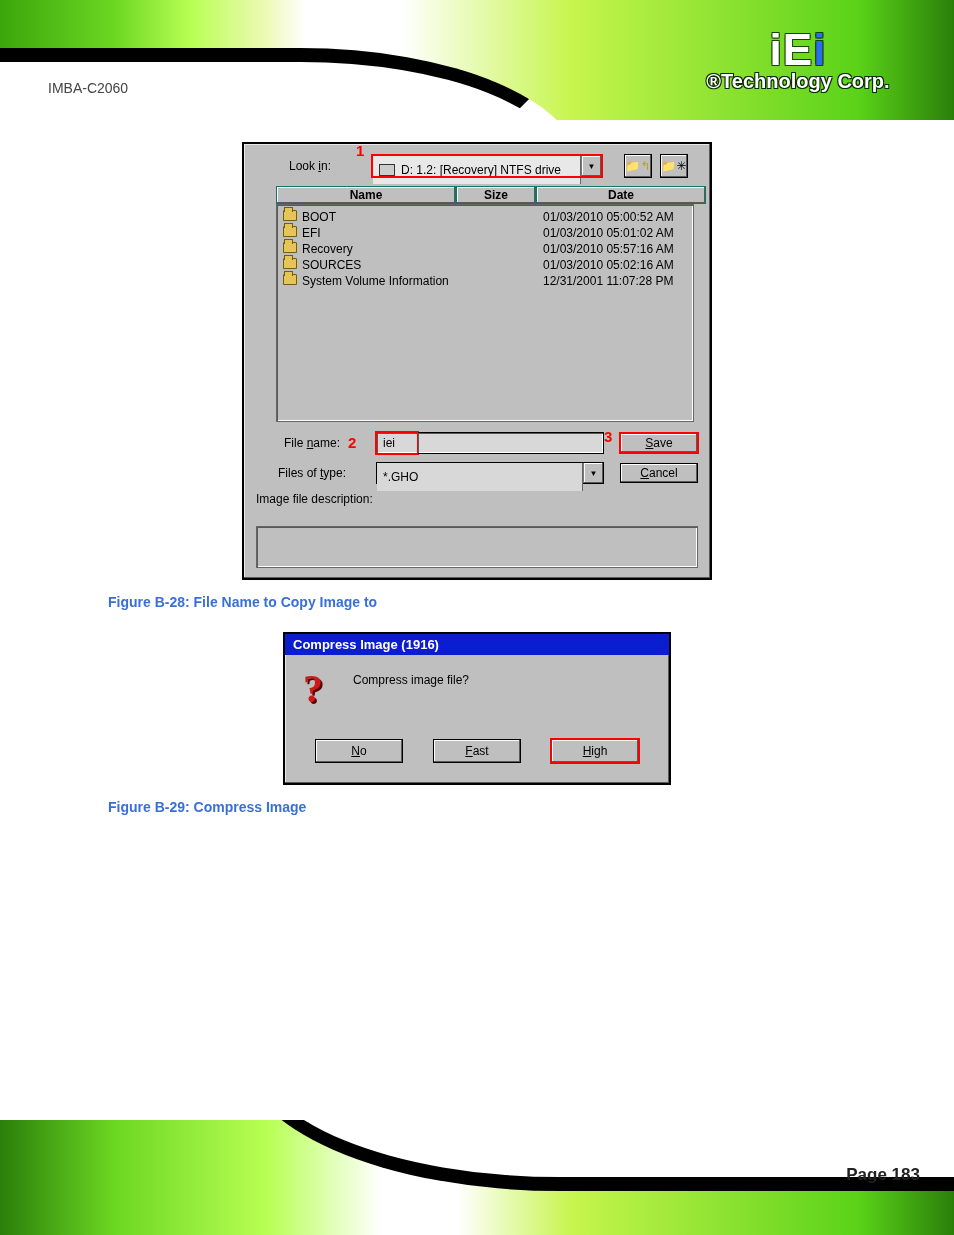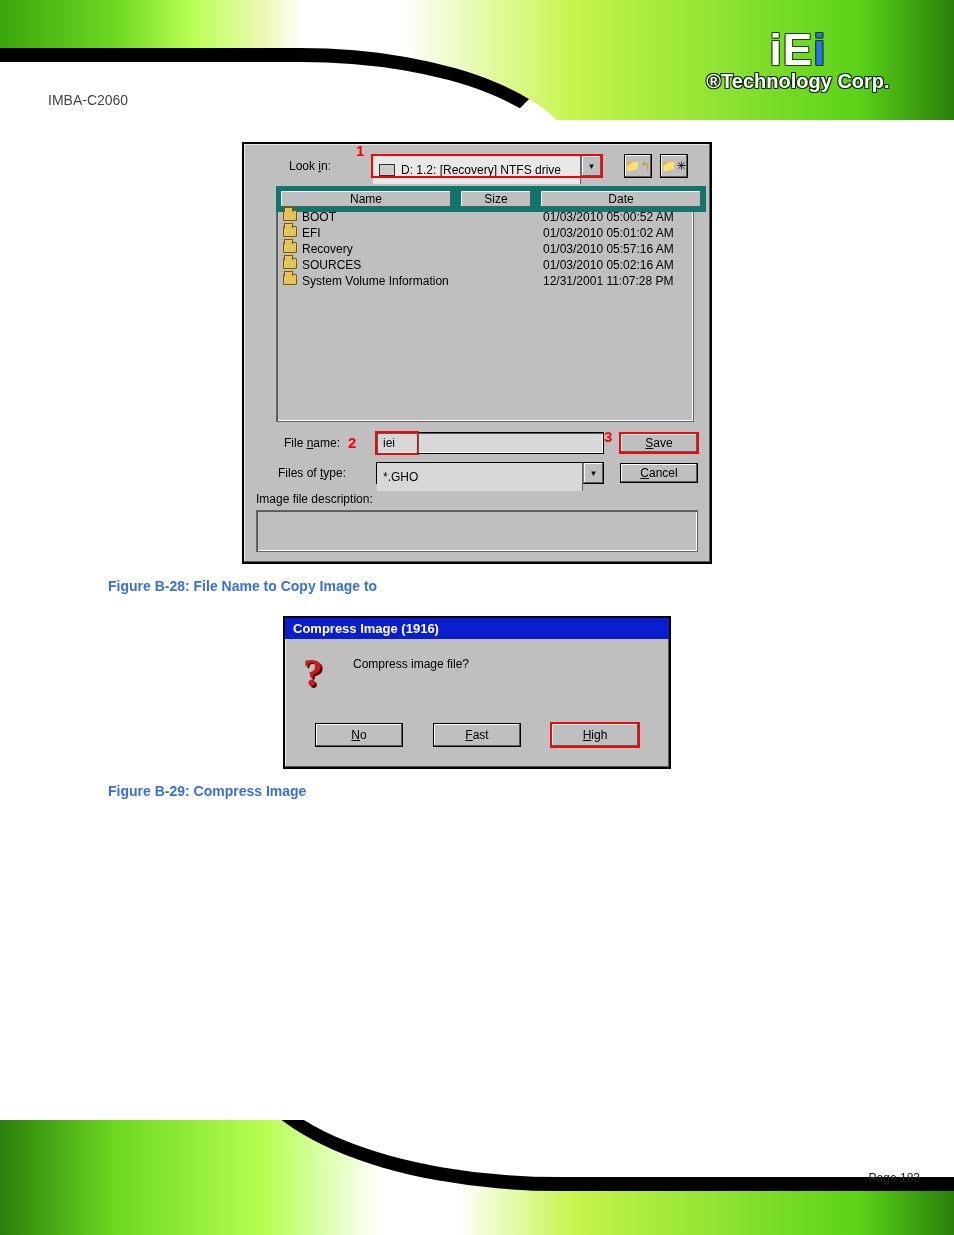--- a/index.html
+++ b/index.html
@@ -60,21 +60,21 @@
   .logo-iei .dot { color: #2a6df2; }
   .logo-sub {
     font-size: 20px;
     font-weight: 900;
     color: #fff;
     text-shadow: 1px 1px 0 #0b2a00, -1px -1px 0 #0b2a00, 1px -1px 0 #0b2a00, -1px 1px 0 #0b2a00;
     margin-top: -2px;
   }
   .product-name {
     position: absolute;
-    top: 92px; left: 48px;
+    top: 80px; left: 48px;
     font-size: 14px;
     color: #444;
   }
 
   
   .footer-band {
     position: absolute;
     bottom: 0; left: 0; right: 0;
     height: 115px;
     background: linear-gradient(90deg, #2a7f0a 0%, #6cd722 12%, #b8ff53 28%, #fff 40%, #fff 48%, #c7f54d 60%, #5ad218 90%, #2a7f0a 100%);
@@ -92,22 +92,23 @@
   .footer-curve-inner {
     position: absolute;
     bottom: 64px; left: 240px;
     width: 780px; height: 280px;
     border-radius: 0 0 0 320px / 0 0 0 140px;
     background: #fff;
   }
   .page-num {
     position: absolute;
     right: 34px; bottom: 50px;
-    font-size: 12px;
+    font-size: 17px;
     color: #222;
+    font-weight: bold;
   }
 
   
   .content {
     position: absolute;
     top: 120px; left: 0; right: 0; bottom: 115px;
     padding: 12px 60px;
   }
 
   
@@ -180,25 +181,26 @@
 
   .list-head {
     display: grid;
     grid-template-columns: 180px 80px 170px;
     font-size: 12px;
     text-align: center;
     height: 18px;
     align-items: center;
   }
   .list-head > div {
-    border: 5px solid #0f766e;
+    border: 1px solid #0f766e;
     box-shadow: inset -1px -1px #5a5a5a, inset 1px 1px #fff;
     background: #bfbfbf;
     height: 100%;
     line-height: 16px;
+    font-weight: bold;
   }
   .list-body {
     height: 218px;
     background: #bfbfbf;
     border: 1px solid #666;
     box-shadow: inset 1px 1px #5a5a5a, inset -1px -1px #fff;
     padding: 4px 6px;
     font-size: 12px;
   }
   .file-row {
@@ -379,21 +381,21 @@
               <span>*.GHO</span>
             </div>
           <div class="dd-btn">▼</div>
         </div>
         <div style="flex:1"></div>
         <div class="btn95" style="width:78px;">
             <span class="u">C</span>
             <span>ancel</span>
           </div>
       </div>
-      <div class="field-label" style="margin-bottom:4px;">Image file description:</div>
+      <div class="field-label" style="margin-bottom:20px;">Image file description:</div>
       <div class="desc-area"></div>
     </div>
   </div>
 
   <div class="fig-caption">Figure B-28: File Name to Copy Image to</div>
 
 
   <div class="dlg2 win95">
     <div class="titlebar">Compress Image (1916)</div>
     <div class="dlg2-body">

